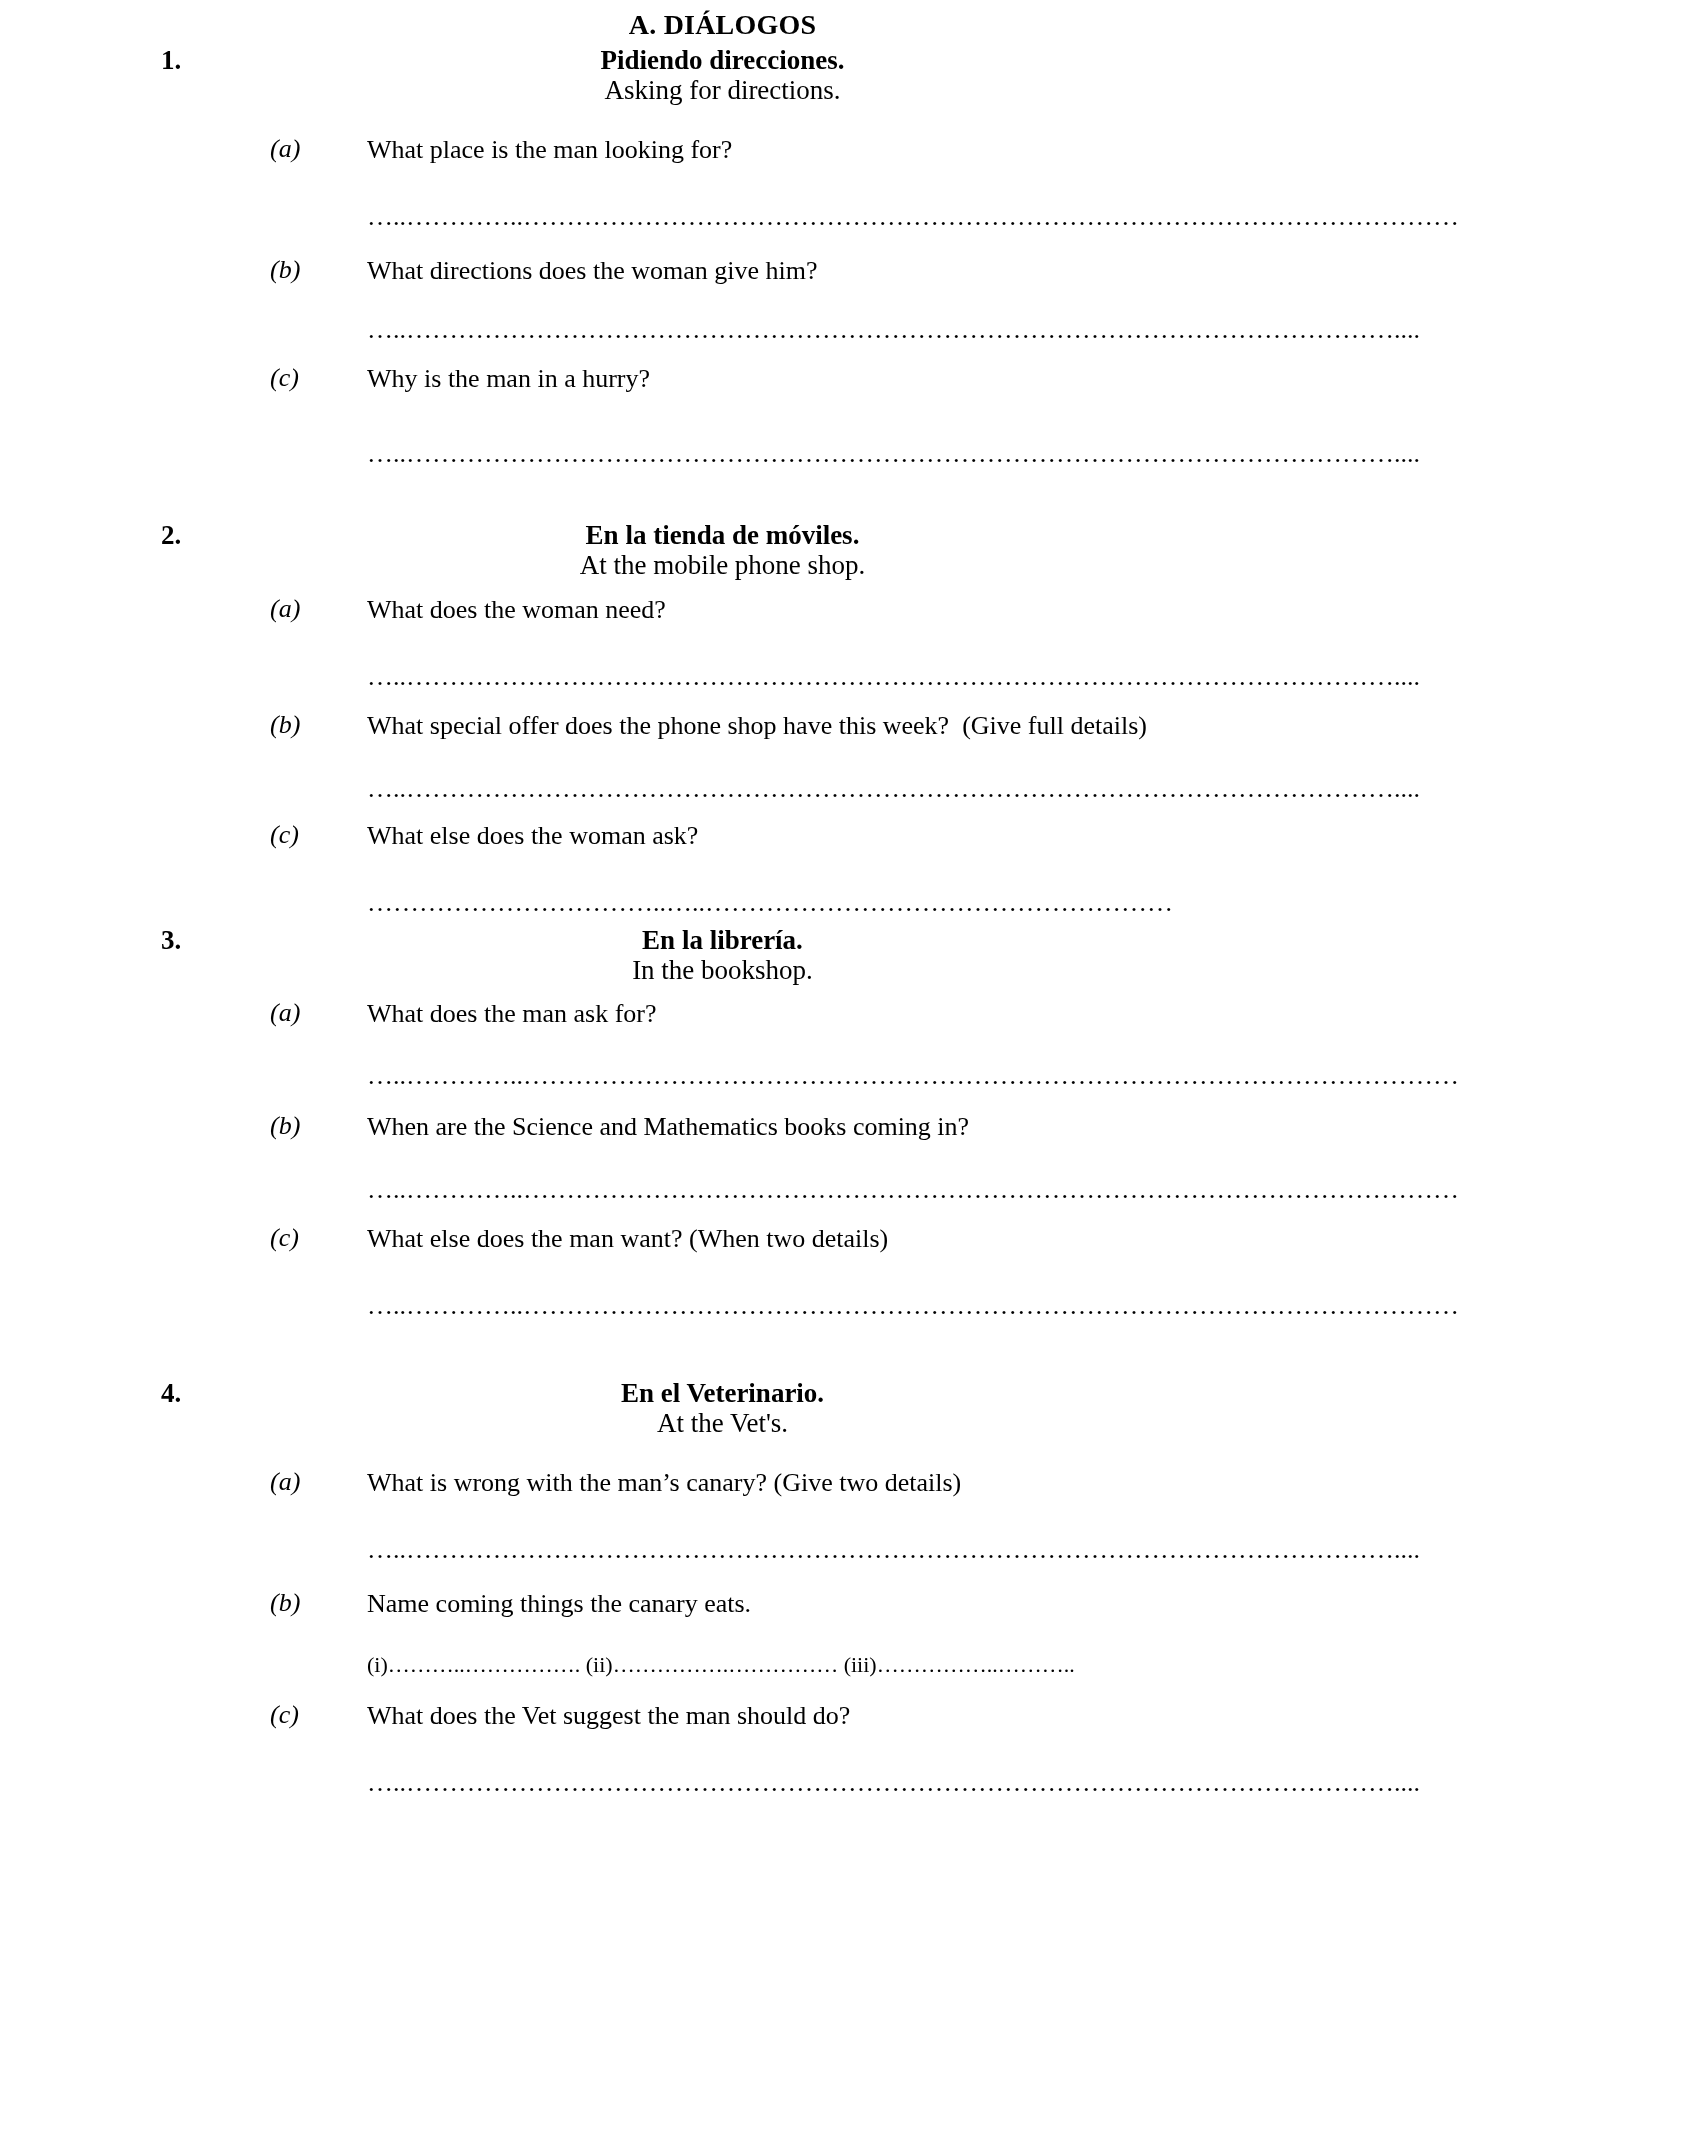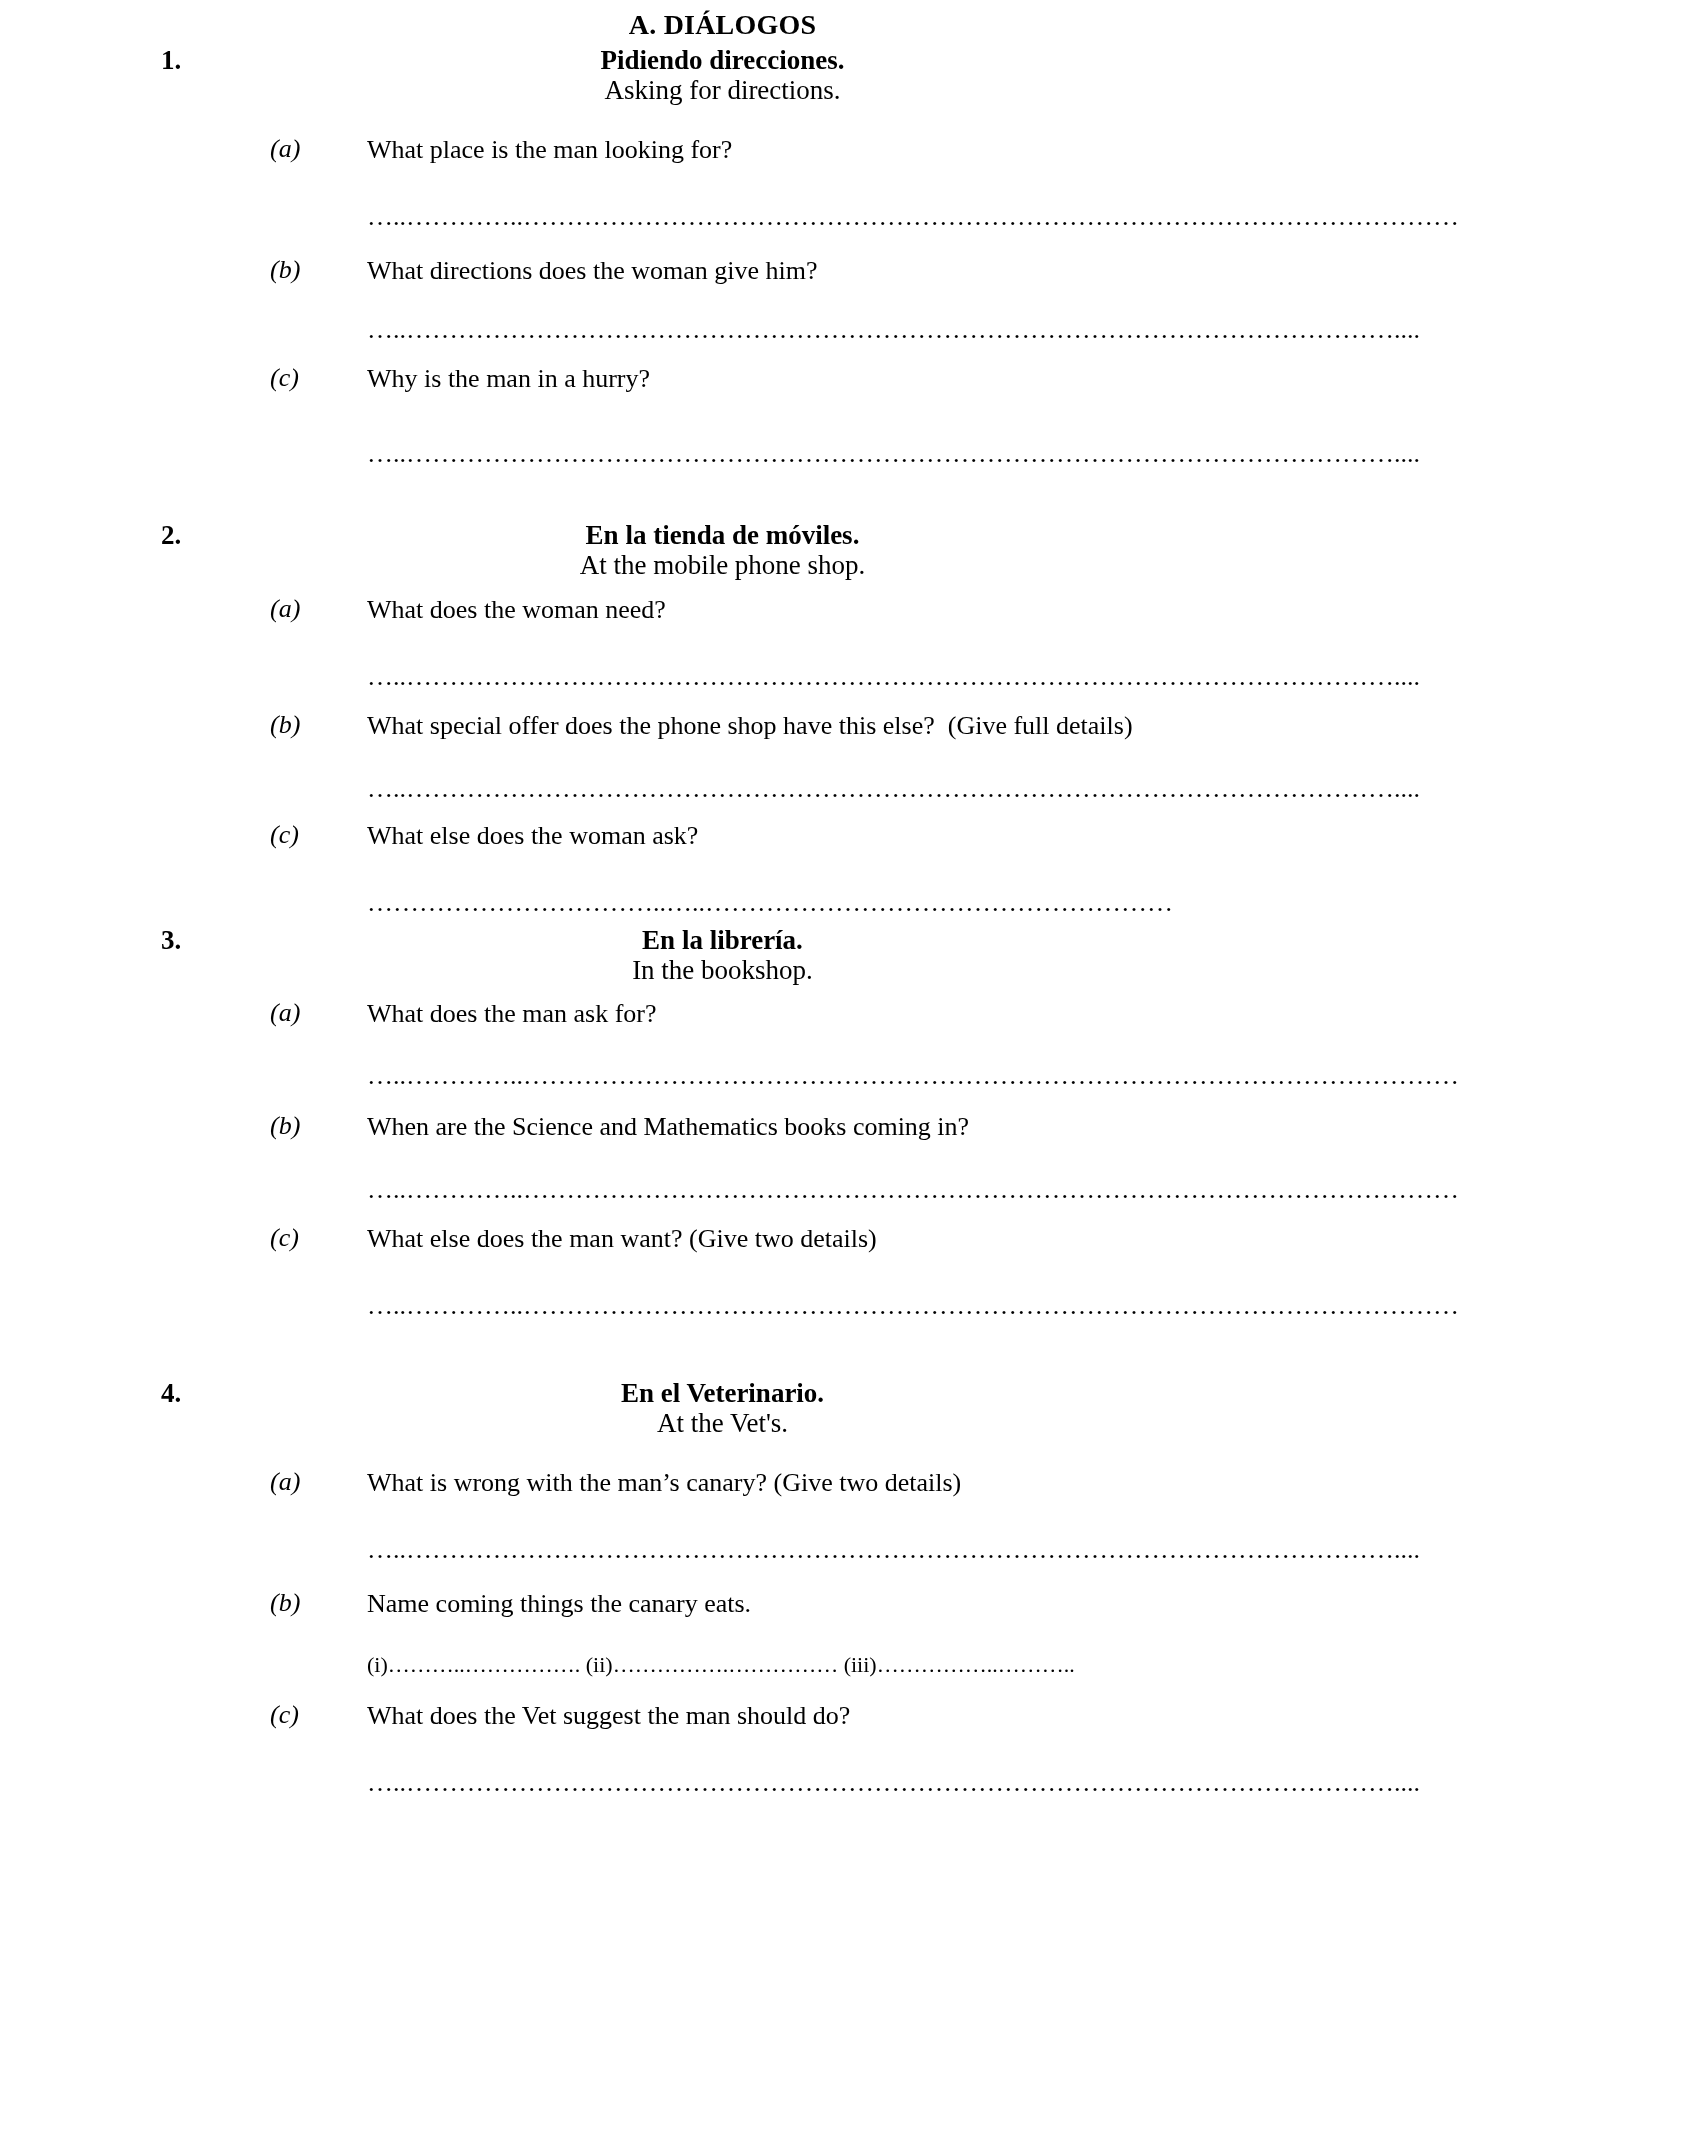--- a/index.html
+++ b/index.html
@@ -192,21 +192,21 @@
       <span class="qlabel">(a)</span>
       <div class="qtext">What does the woman need?</div>
     </div>
     <div class="sp40"></div>
     <div class="dotline"><span class="leader">…..……………………………………………………………………………………………………....</span></div>
 
     <div class="sp20"></div>
 
     <div class="qrow">
       <span class="qlabel">(b)</span>
-      <div class="qtext"><span>What special offer does the phone shop have this else?</span>&nbsp; <b>(Give full details)</b></div>
+      <div class="qtext"><span>What special offer does the phone shop have this week?</span>&nbsp; <b>(Give full details)</b></div>
     </div>
     <div class="sp34"></div>
     <div class="dotline"><span class="leader">…..……………………………………………………………………………………………………....</span></div>
 
     <div class="sp18"></div>
 
     <div class="qrow">
       <span class="qlabel">(c)</span>
       <div class="qtext">What else does the woman ask?</div>
     </div>
@@ -238,21 +238,21 @@
       <span class="qlabel">(b)</span>
       <div class="qtext">When are the Science and Mathematics books coming in?</div>
     </div>
     <div class="sp34"></div>
     <div class="dotline"><span class="leader">…..…………..………………………………………………………………………………………………</span></div>
 
     <div class="sp20"></div>
 
     <div class="qrow">
       <span class="qlabel">(c)</span>
-      <div class="qtext"><span>What else does the man want?  (Give </span><b>two</b><span> details)</span></div>
+      <div class="qtext"><span>What else does the man want?  (When </span><b>two</b><span> details)</span></div>
     </div>
     <div class="sp40"></div>
     <div class="dotline"><span class="leader">…..…………..………………………………………………………………………………………………</span></div>
   </div>
 
   <div class="sp62"></div>
 
   <div class="section">
     <div class="sec-head">
       <div class="sec-num">4.</div>

